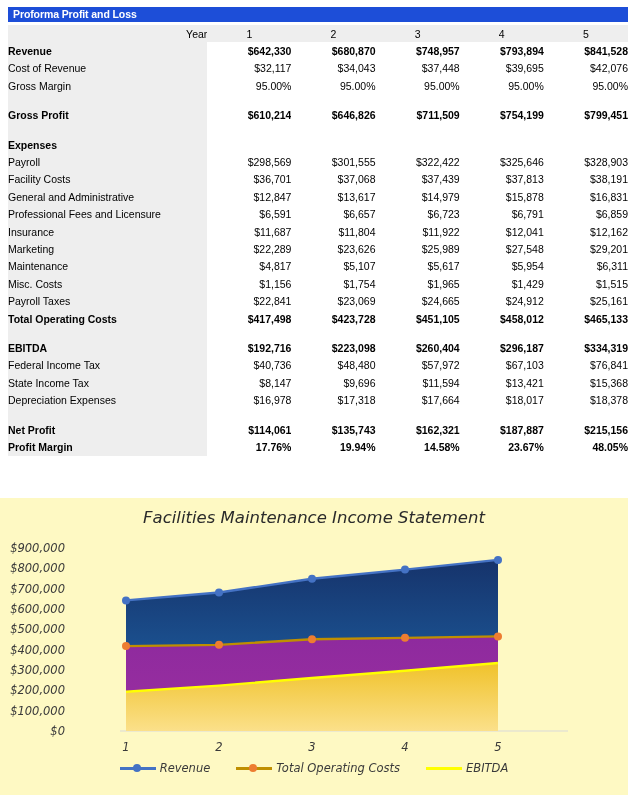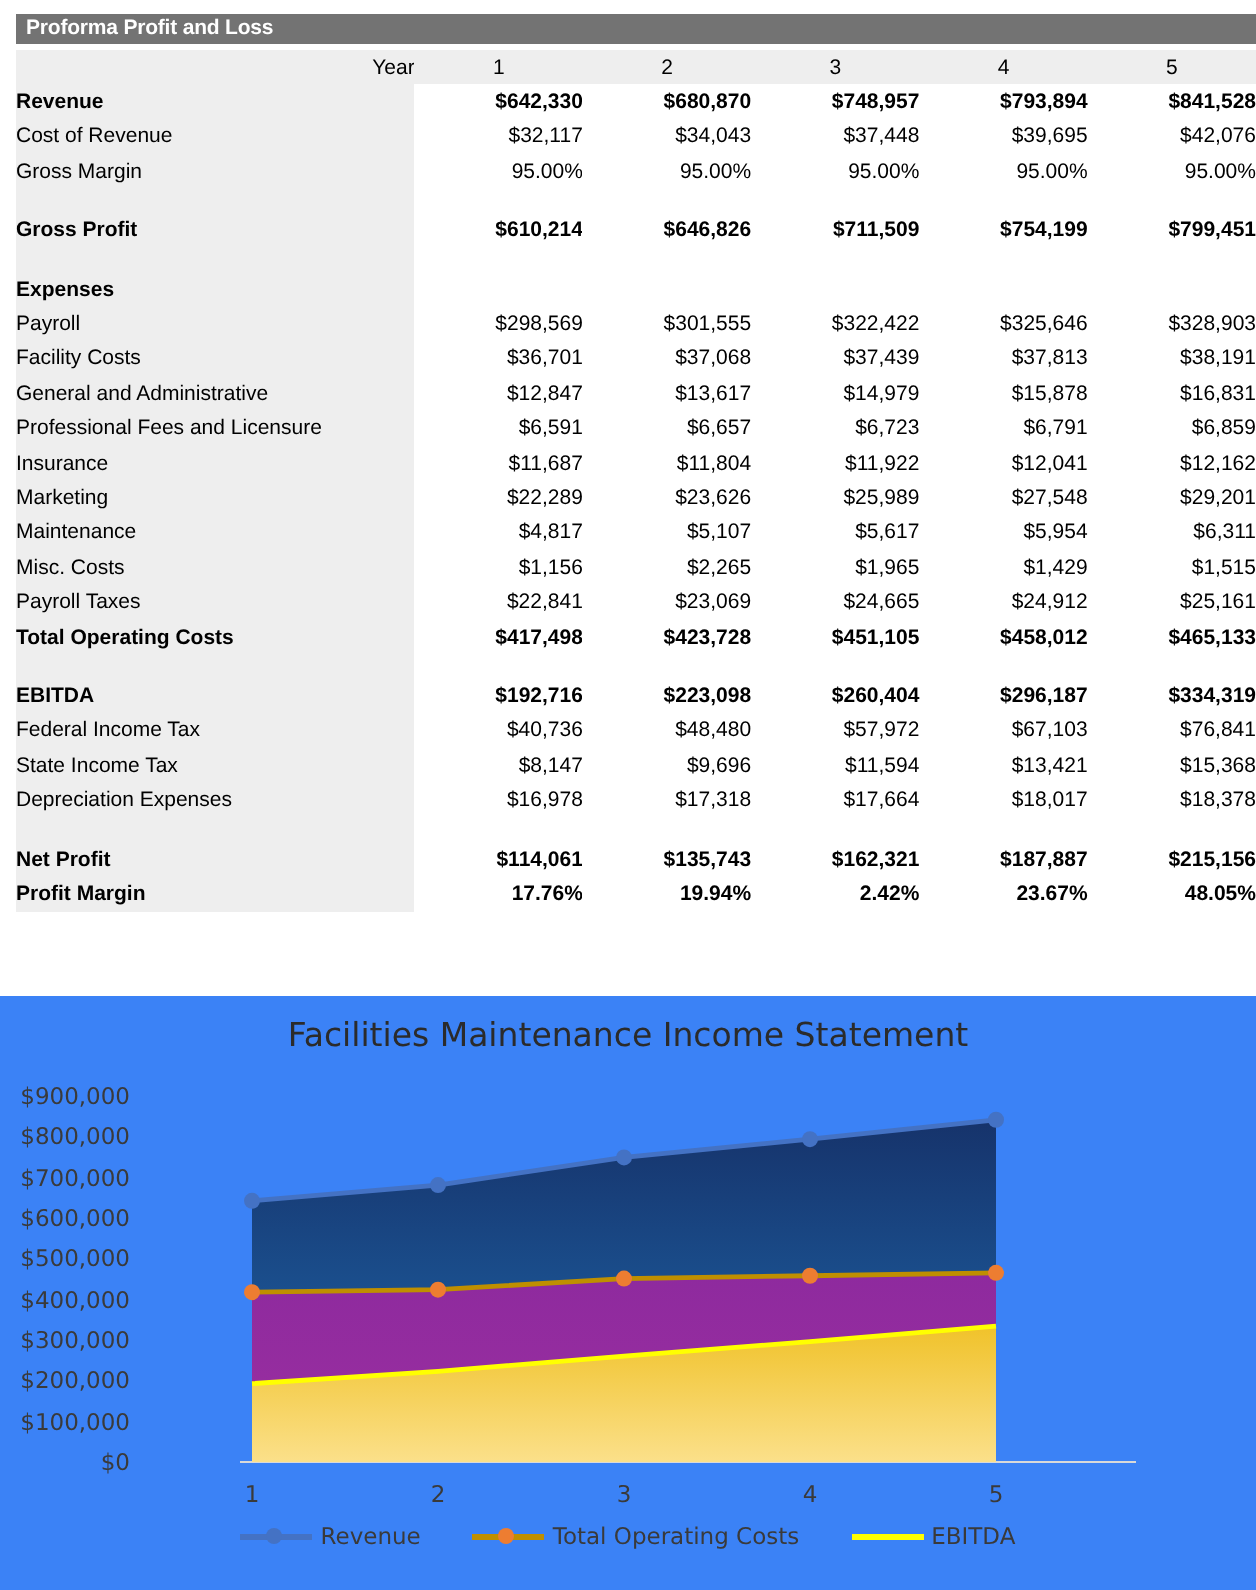--- a/index.html
+++ b/index.html
@@ -23,21 +23,21 @@
     top: 0;
     width: 628px;
   }
 
   .title-bar {
     position: absolute;
     left: 8px;
     top: 7px;
     width: 620px;
     height: 15px;
-    background: #737373;
+    background: #1d4ed8;
     color: #ffffff;
     font-size: 10.5px;
     font-weight: bold;
     line-height: 15px;
     padding-left: 5px;
     box-sizing: border-box;
     letter-spacing: -0.1px;
     white-space: nowrap;
     overflow: hidden;
   }
@@ -80,21 +80,22 @@
   tr.bold td { font-weight: bold; }
   tr.spacer td { height: 12px; }
 
   
   #chart {
     position: absolute;
     left: 0;
     top: 498px;
     width: 628px;
     height: 297px;
-    background: #3b82f6;
+    background: #fef9c3;
+    font-style: italic;
   }
   #chart-title {
     position: absolute;
     left: 0;
     top: 10px;
     width: 628px;
     text-align: center;
     font-size: 16.5px;
     color: #2b2b2b;
     font-family: "DejaVu Sans", sans-serif;
@@ -276,21 +277,21 @@
           <td class="label">Maintenance</td>
           <td class="num">$4,817</td>
           <td class="num">$5,107</td>
           <td class="num">$5,617</td>
           <td class="num">$5,954</td>
           <td class="num">$6,311</td>
         </tr>
         <tr class="row">
           <td class="label">Misc. Costs</td>
           <td class="num">$1,156</td>
-          <td class="num">$2,265</td>
+          <td class="num">$1,754</td>
           <td class="num">$1,965</td>
           <td class="num">$1,429</td>
           <td class="num">$1,515</td>
         </tr>
         <tr class="row">
           <td class="label">Payroll Taxes</td>
           <td class="num">$22,841</td>
           <td class="num">$23,069</td>
           <td class="num">$24,665</td>
           <td class="num">$24,912</td>
@@ -357,21 +358,21 @@
           <td class="num">$114,061</td>
           <td class="num">$135,743</td>
           <td class="num">$162,321</td>
           <td class="num">$187,887</td>
           <td class="num">$215,156</td>
         </tr>
         <tr class="row bold">
           <td class="label">Profit Margin</td>
           <td class="num">17.76%</td>
           <td class="num">19.94%</td>
-          <td class="num">2.42%</td>
+          <td class="num">14.58%</td>
           <td class="num">23.67%</td>
           <td class="num">48.05%</td>
         </tr>
       </tbody>
   </table>
 </div>
 
 <div id="chart">
   <div id="chart-title">Facilities Maintenance Income Statement</div>
   <div id="axis-labels">

